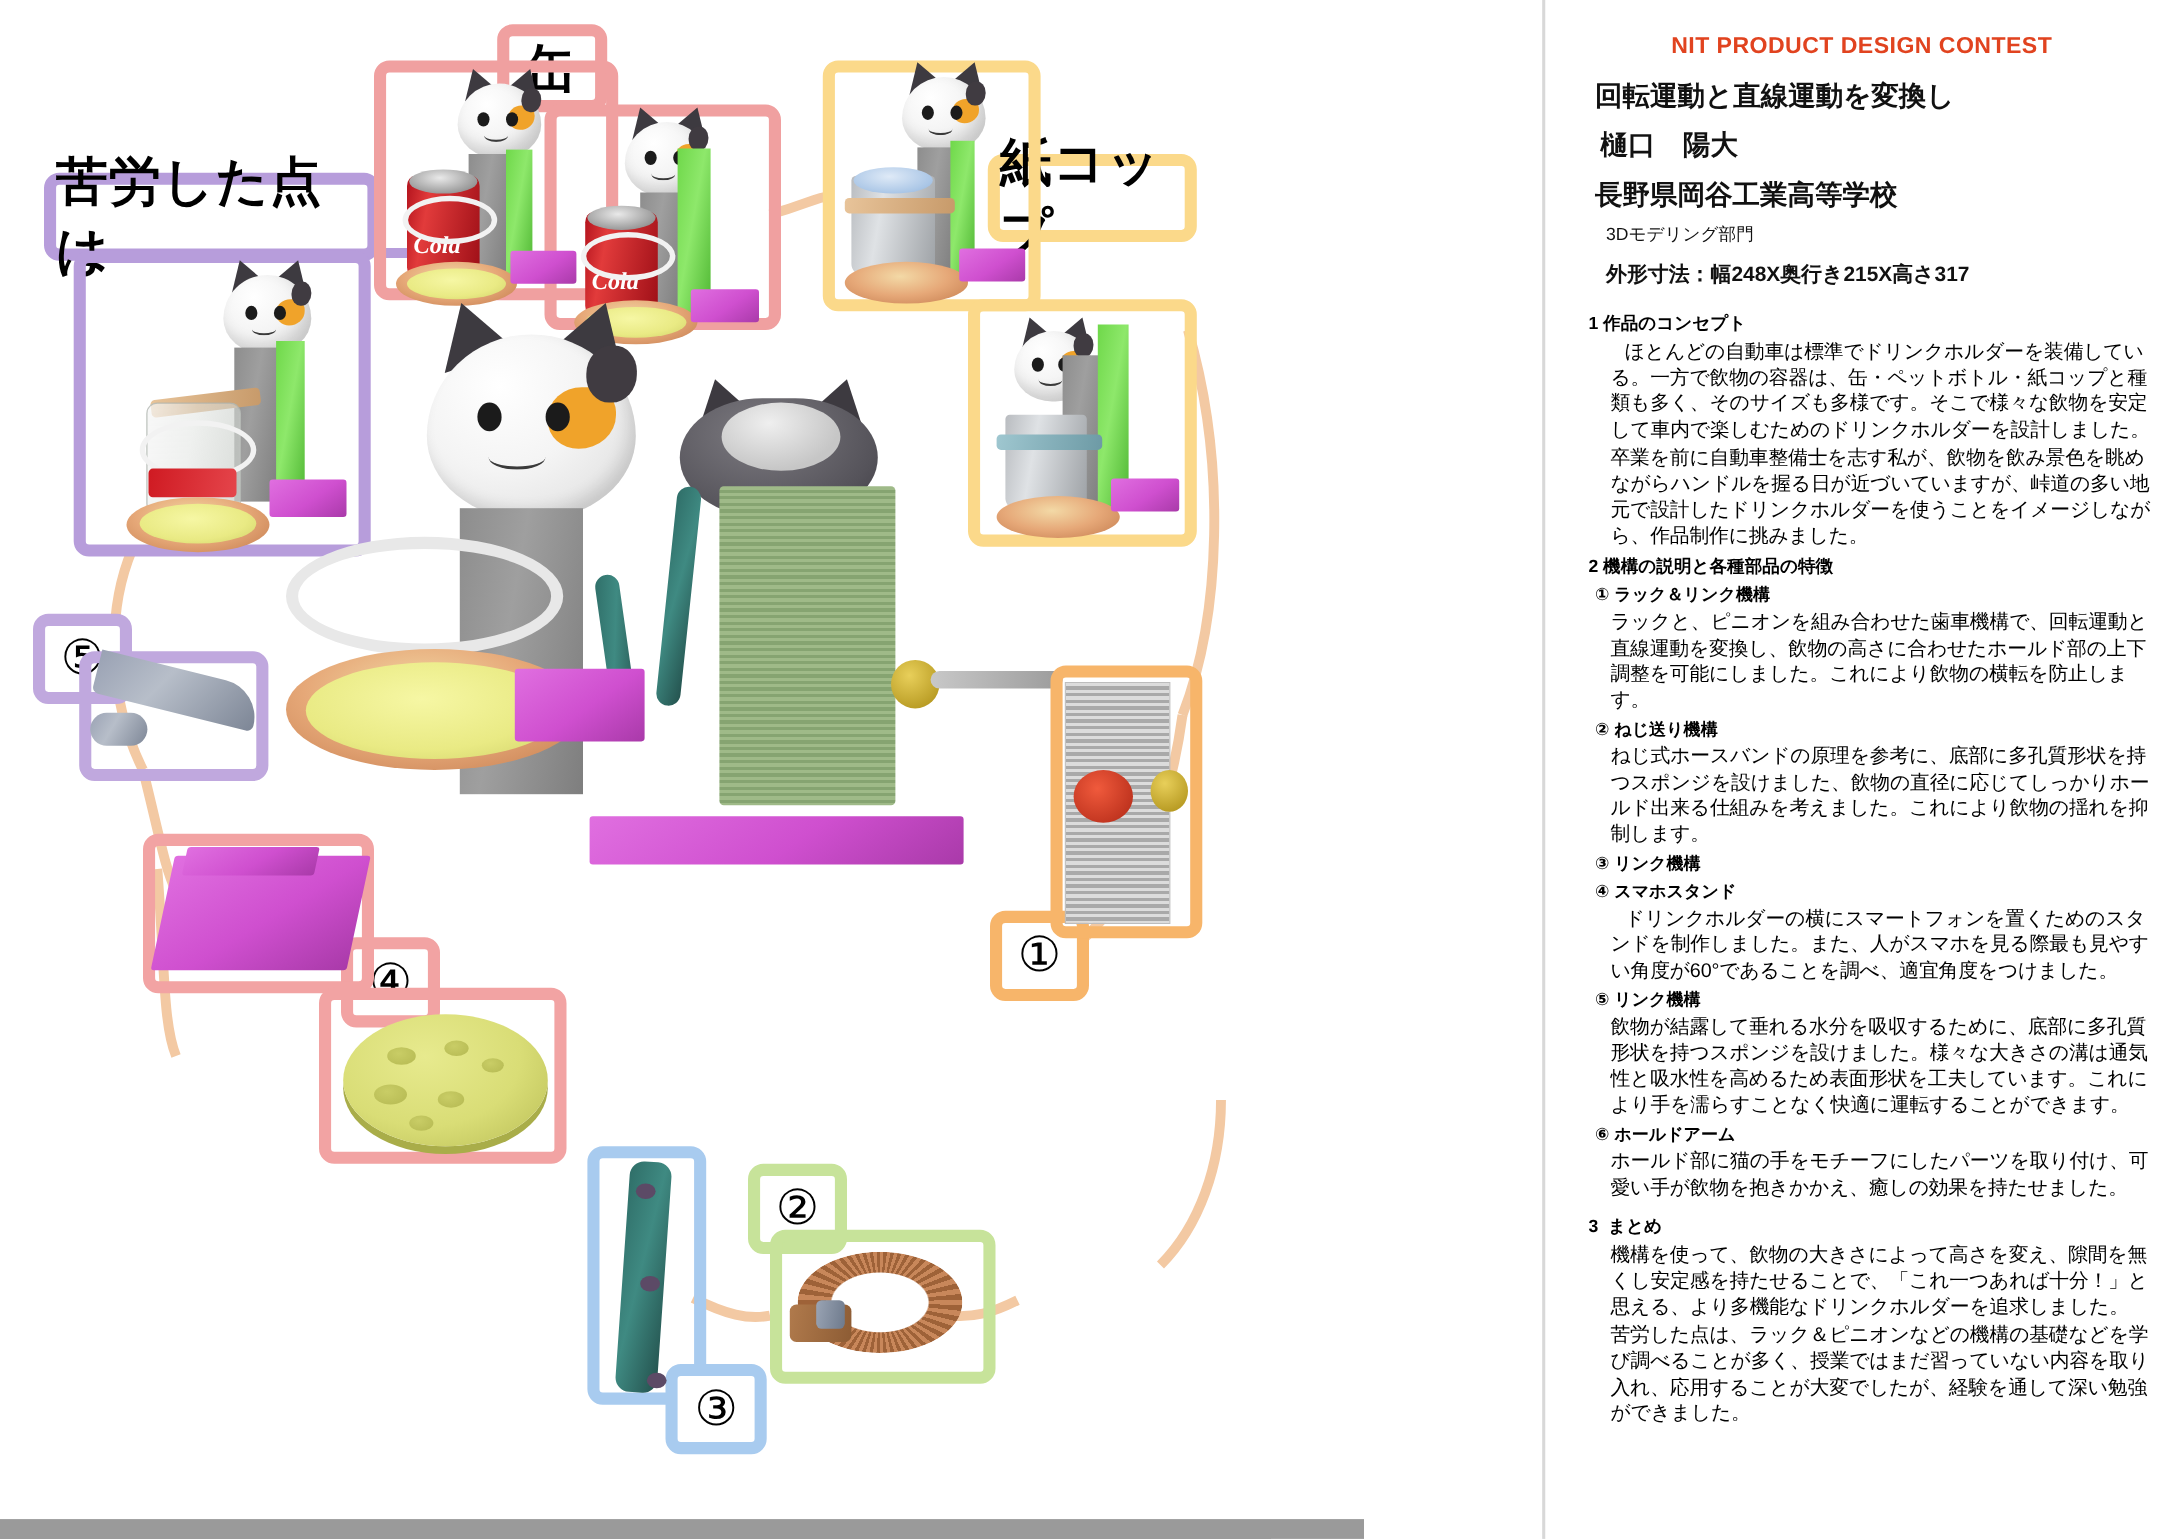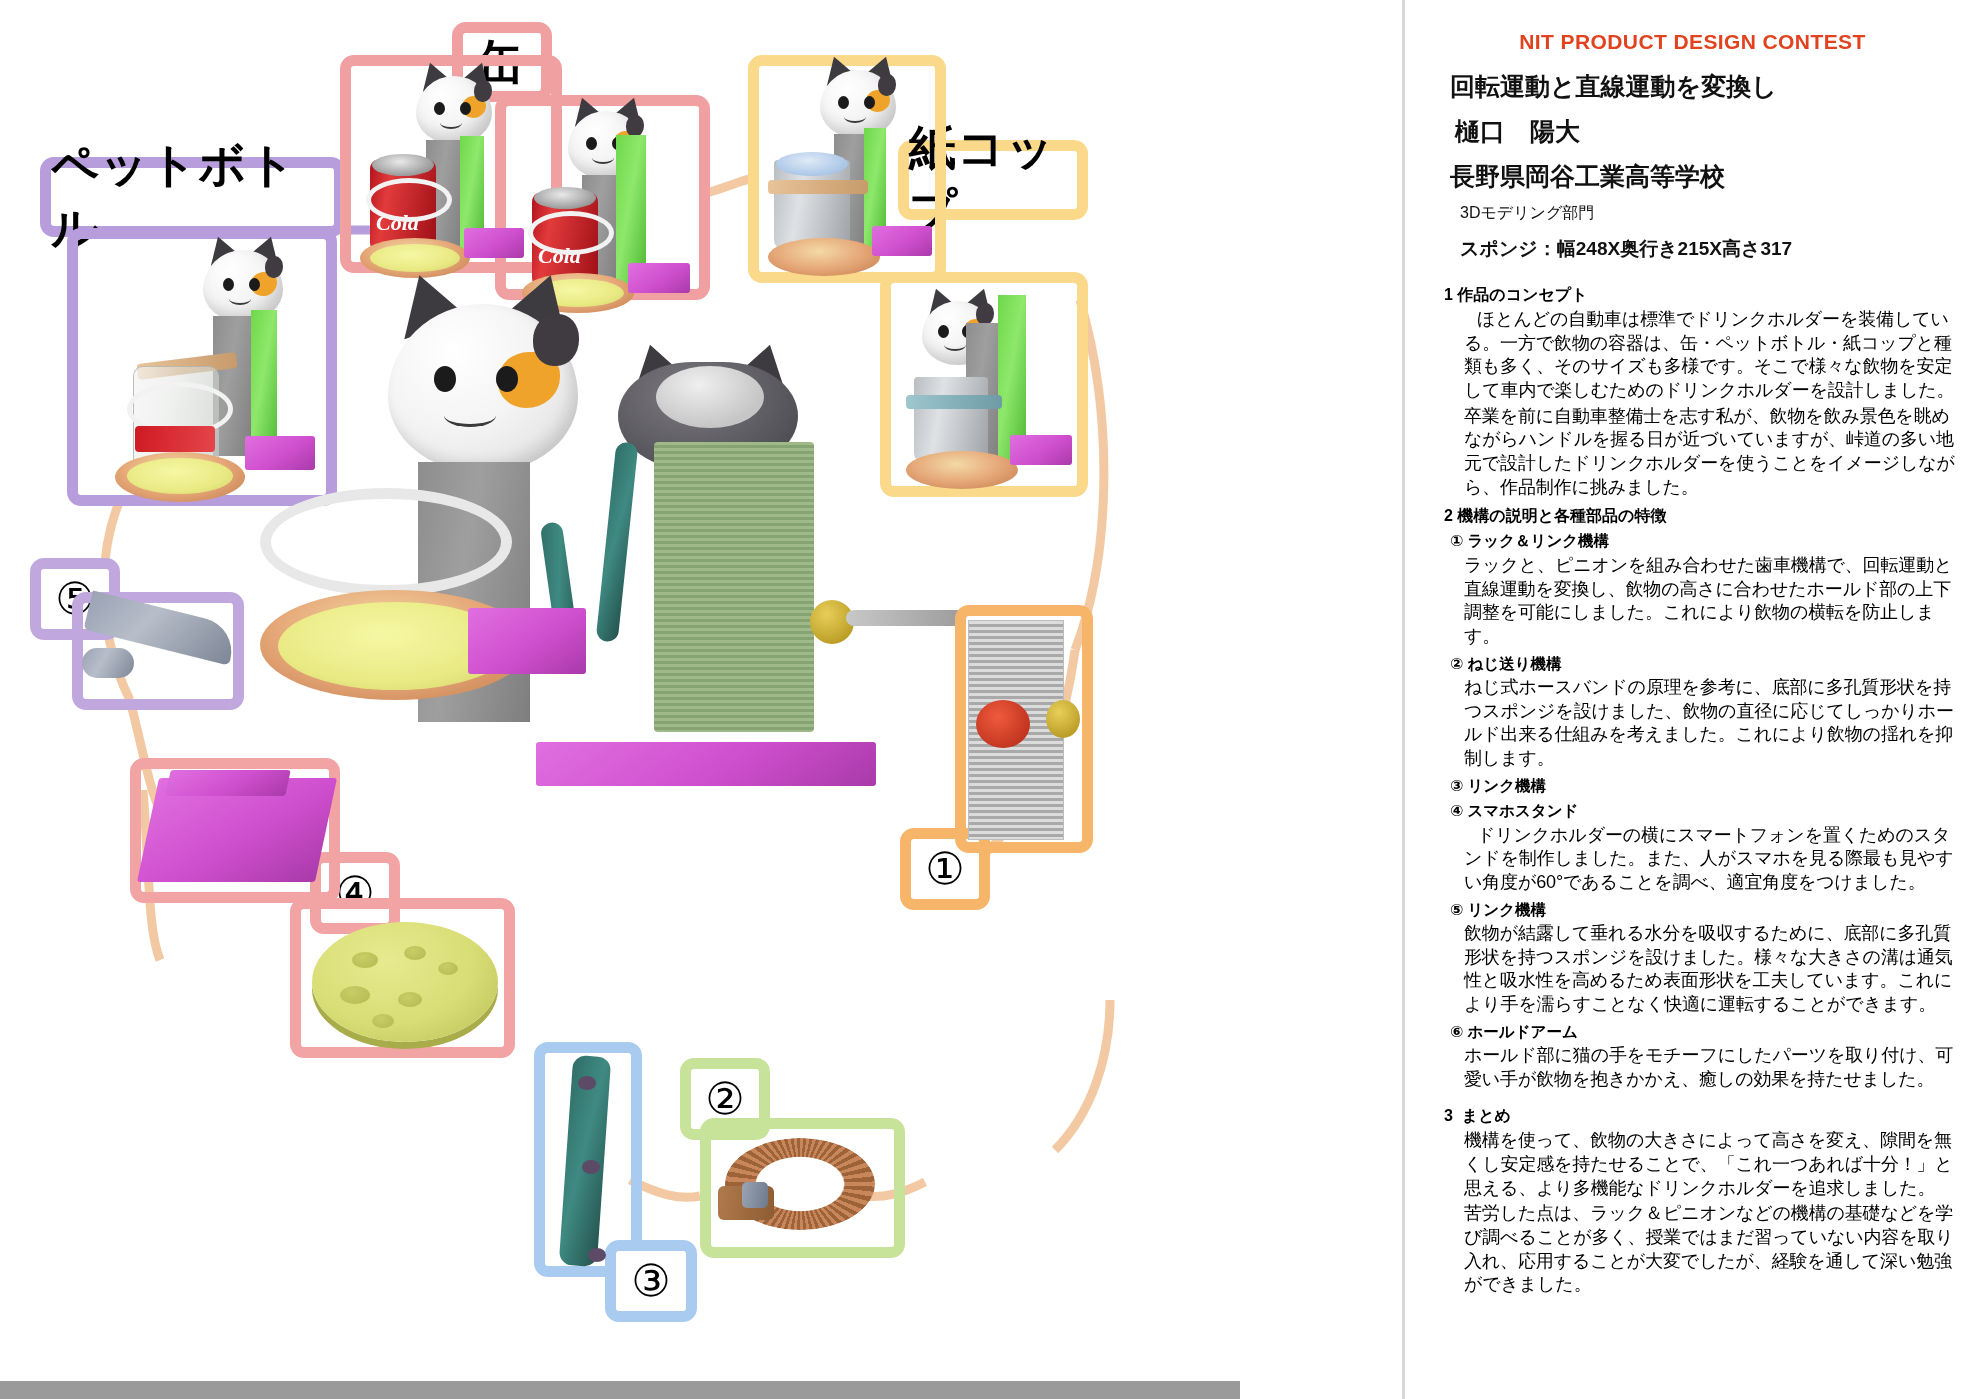--- a/index.html
+++ b/index.html
@@ -155,21 +155,21 @@
       <path d="M130 700 C 145 760 150 790 160 810" stroke="#f3c9a3" stroke-width="9" fill="none"></path>
 
       <path d="M630 1180 C 660 1195 680 1200 700 1196" stroke="#f3c9a3" stroke-width="9" fill="none"></path>
       <path d="M855 1195 C 885 1200 905 1192 925 1182" stroke="#f3c9a3" stroke-width="9" fill="none"></path>
       <path d="M1055 1150 C 1090 1115 1110 1060 1110 1000" stroke="#f3c9a3" stroke-width="9" fill="none"></path>
 
       <path d="M143 790 C 150 880 148 930 160 960" stroke="#f3c9a3" stroke-width="9" fill="none"></path>
     </svg>
 
     <div class="cbox lbl" style="left:40px;top:157px;width:305px;height:80px;border:11px solid #b79ddb;">
-      <span class="jp-label">ペットボトル</span>
+      <span class="jp-label">苦労した点は</span>
     </div>
     <div class="cbox" style="left:67px;top:228px;width:270px;height:278px;border:11px solid #b79ddb;"></div>
 
     <div class="prop" style="left:85px;top:240px;width:240px;height:265px;">
 
       <div class="cat-head" style="left:118px;top:8px;width:80px;height:74px;">
         <div class="ear ear-l" style="left:3px;top:-12px;"></div>
         <div class="ear ear-r" style="left:48px;top:-12px;"></div>
         <div class="cat-face" style="left:0;top:2px;width:80px;height:72px;"></div>
         <div class="patch-orange" style="left:48px;top:24px;width:26px;height:24px;"></div>
@@ -381,21 +381,21 @@
   </div>
 
   <div id="pane-divider"></div>
 
   <div id="right-pane">
     <div id="contest-title">NIT PRODUCT DESIGN CONTEST</div>
     <div class="rp-line" id="doc-title">回転運動と直線運動を変換し</div>
     <div class="rp-line" id="author">樋口　陽大</div>
     <div class="rp-line" id="school">長野県岡谷工業高等学校</div>
     <div class="rp-line" id="division">3Dモデリング部門</div>
-    <div class="rp-line" id="dimensions">スポンジ：幅248X奥行き215X高さ317</div>
+    <div class="rp-line" id="dimensions">外形寸法：幅248X奥行き215X高さ317</div>
 
     <div id="body-flow">
 
       <div class="sec-head lvl1">
         <span>1</span>
         <span>作品のコンセプト</span>
       </div>
       <p class="para indent">ほとんどの自動車は標準でドリンクホルダーを装備している。一方で飲物の容器は、缶・ペットボトル・紙コップと種類も多く、そのサイズも多様です。そこで様々な飲物を安定して車内で楽しむためのドリンクホルダーを設計しました。</p>
       <p class="para">卒業を前に自動車整備士を志す私が、飲物を飲み景色を眺めながらハンドルを握る日が近づいていますが、峠道の多い地元で設計したドリンクホルダーを使うことをイメージしながら、作品制作に挑みました。</p>
 

